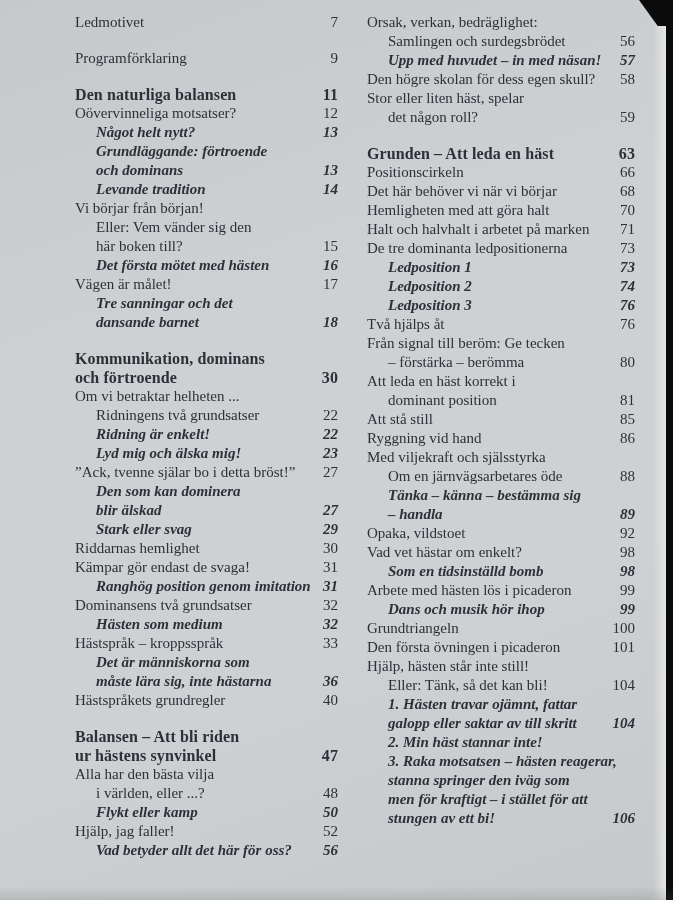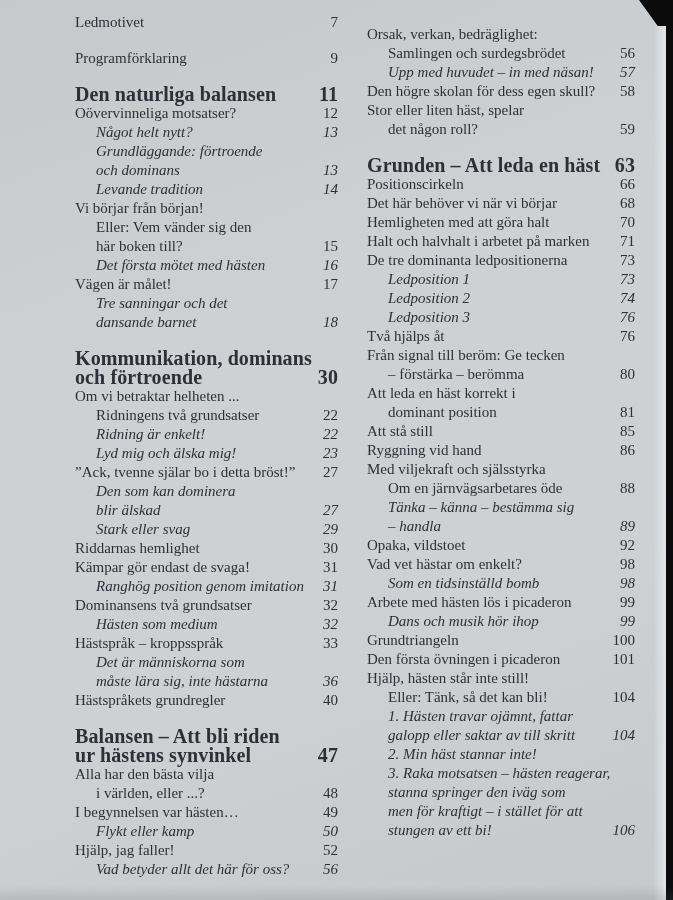--- a/index.html
+++ b/index.html
@@ -56,21 +56,21 @@
     clip-path: polygon(100% 0, 100% 100%, 55% 100%, 0 0);
   }
   .toc {
     position: absolute;
     left: 75px;
     top: 13px;
     display: flex;
   }
   .col { display: block; }
   .col-left  { width: 263px; margin-right: 29px; }
-  .col-right { width: 268px; margin-top: 12px; }
+  .col-right { width: 268px; }
 
   .entry { font-size: 15px; }
   .entry.gap { margin-top: 17px; }
   .entry .line {
     display: flex;
     align-items: baseline;
     line-height: 19px;
     height: 19px;
   }
   .entry .text { white-space: nowrap; }
@@ -78,24 +78,24 @@
     margin-left: auto;
     padding-left: 6px;
     white-space: nowrap;
   }
   
   .entry.plain .line.cont .text { padding-left: 21px; text-align: center; }
   .entry.heading .line.cont .text { padding-left: 0; }
   
   .entry.sub .line .text,
   .entry.italic .line .text { padding-left: 21px; }
-  .entry.italic { font-style: italic; }
+  .entry.italic { font-style: italic; font-weight: bold; }
   .entry.heading {
     font-weight: bold;
-    font-size: 20px;
+    font-size: 16px;
     letter-spacing: 0.1px;
   }
 </style>
 </head>
 <body>
 
 <div class="photo" style="--bg: #ced1d3; --bg-dark: #c6c9cb; --ink: #2c3037; --edge-dark: #0b0b0c; --edge-light: #e4e6e7;">
   <div class="toc">
     <div class="col col-left">
         <div class="entry plain">
@@ -291,26 +291,20 @@
             <span class="page">47</span>
           </div>
         </div>
         <div class="entry plain">
           <div class="line">
             <span class="text">Alla har den bästa vilja</span>
           </div>
           <div class="line cont">
             <span class="text">i världen, eller ...?</span>
             <span class="page">48</span>
-          </div>
-        </div>
-        <div class="entry plain">
-          <div class="line">
-            <span class="text">I begynnelsen var hästen…</span>
-            <span class="page">49</span>
           </div>
         </div>
         <div class="entry italic">
           <div class="line">
             <span class="text">Flykt eller kamp</span>
             <span class="page">50</span>
           </div>
         </div>
         <div class="entry plain">
           <div class="line">

